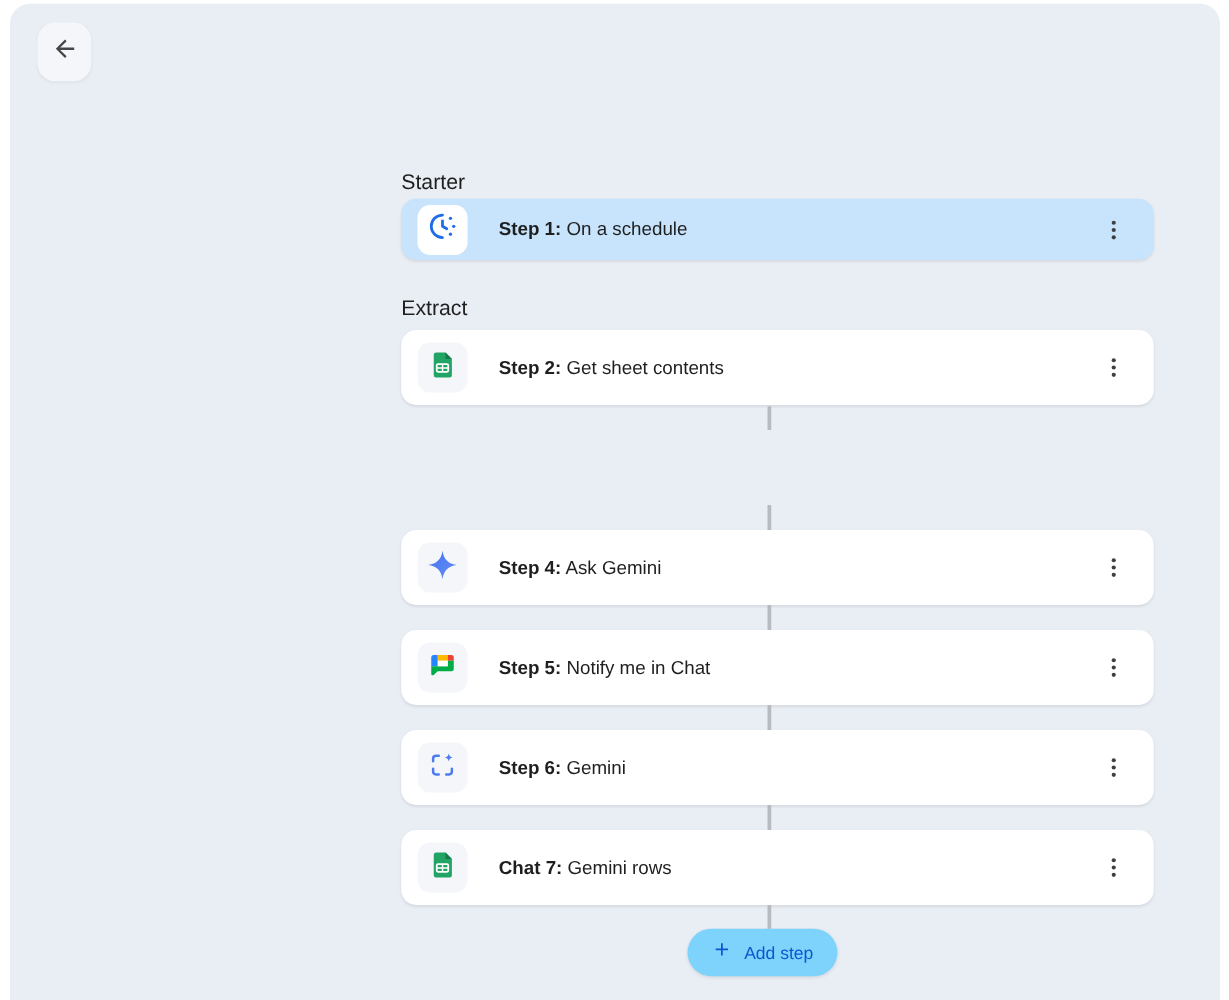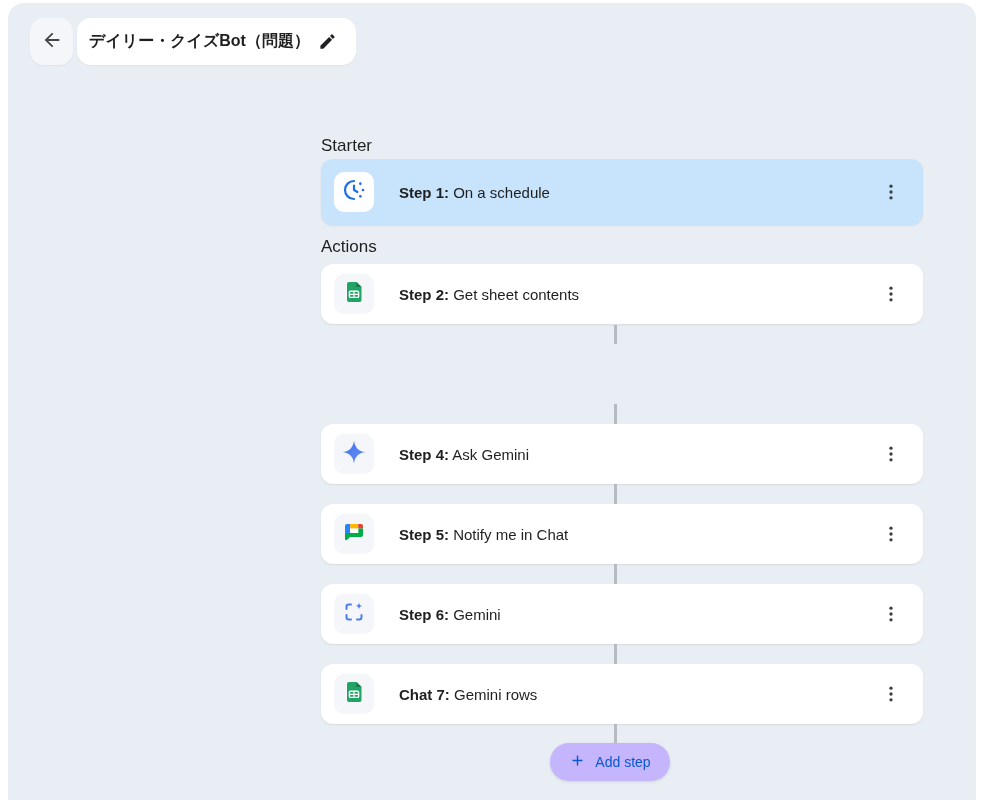--- a/index.html
+++ b/index.html
@@ -24,38 +24,38 @@
   
   .section-label { position:absolute; left:313px; font-size:17px; font-weight:500; color:#1f1f1f; }
   .label-starter { top:133px; }
   .label-actions { top:234px; }
 
   
   .step-card { position:absolute; left:313px; width:602px; border-radius:12px;
                background:#ffffff; display:flex; align-items:center; cursor:pointer;
                box-shadow:0 1px 2px rgba(60,64,67,.10); }
   .step-card.highlight { background:#c7e4fc; }
-  .card-h66 { height:66px; }
+  .card-h66 { height:49px; }
   .card-h60 { height:60px; }
   .icon-tile { width:40px; height:40px; border-radius:10px; margin-left:13px;
                background:#f4f6fa; display:flex; align-items:center; justify-content:center;
                flex:0 0 auto; }
   .step-card.highlight .icon-tile { background:#ffffff; }
   .step-text { margin-left:25px; font-size:15px; color:#1f1f1f; white-space:nowrap; }
   .step-prefix { font-weight:700; }
   .step-title { font-weight:400; }
   .more-btn { margin-left:auto; margin-right:20px; width:24px; height:24px; display:flex;
               align-items:center; justify-content:center; cursor:pointer; border-radius:50%; }
 
   
   .connector { position:absolute; left:606px; width:3px; background:#b7babe; }
 
   
   .add-step-btn { position:absolute; left:542px; top:740px; width:120px; height:38px;
-                  border-radius:19px; background:#c4b5fd; display:flex; align-items:center;
+                  border-radius:19px; background:#7dd3fc; display:flex; align-items:center;
                   justify-content:center; gap:9px; cursor:pointer;
                   box-shadow:0 1px 3px rgba(60,64,67,.14); }
   .add-step-label { font-size:14px; font-weight:500; color:#0b57d0; }
 </style>
 </head>
 <body>
 
 <svg width="0" height="0" style="position:absolute" aria-hidden="true">
   <defs>
     <linearGradient id="gemGrad" x1="0" y1="0" x2="1" y2="1">
@@ -67,31 +67,23 @@
 
 <div class="canvas">
 
   <div class="back-btn">
     <span>
       <svg width="22" height="22" viewBox="0 0 24 24">
           <path fill="#444746" d="M20 11H7.83l5.59-5.59L12 4l-8 8 8 8 1.41-1.41L7.83 13H20v-2z"></path>
         </svg>
     </span>
   </div>
-  <div class="title-pill">
-    <span class="flow-title">デイリー・クイズBot（問題）</span>
-    <span class="edit-btn">
-      <svg width="19" height="19" viewBox="0 0 24 24">
-          <path fill="#202124" d="M3 17.25V21h3.75L17.81 9.94l-3.75-3.75L3 17.25zM20.71 7.04c.39-.39.39-1.02 0-1.41l-2.34-2.34a.9959.9959 0 0 0-1.41 0l-1.83 1.83 3.75 3.75 1.83-1.83z"></path>
-        </svg>
-    </span>
-  </div>
 
   <div class="section-label label-starter">Starter</div>
-  <div class="section-label label-actions">Actions</div>
+  <div class="section-label label-actions">Extract</div>
 
   <div class="step-card highlight card-h66" style="top:156px;">
     <div class="icon-tile">
       <span>
         <svg width="24" height="24" viewBox="0 0 24 24">
           <path d="M12 3A9 9 0 0 0 12 21" fill="none" stroke="#1f6ce8" stroke-width="2.2" stroke-linecap="round"></path>
           <path d="M12 7.6V12l3.4 2" fill="none" stroke="#1f6ce8" stroke-width="2.2" stroke-linecap="round" stroke-linejoin="round"></path>
           <circle cx="18.36" cy="5.64" r="1.3" fill="#1f6ce8"></circle>
           <circle cx="21" cy="12" r="1.3" fill="#1f6ce8"></circle>
           <circle cx="18.36" cy="18.36" r="1.3" fill="#1f6ce8"></circle>

